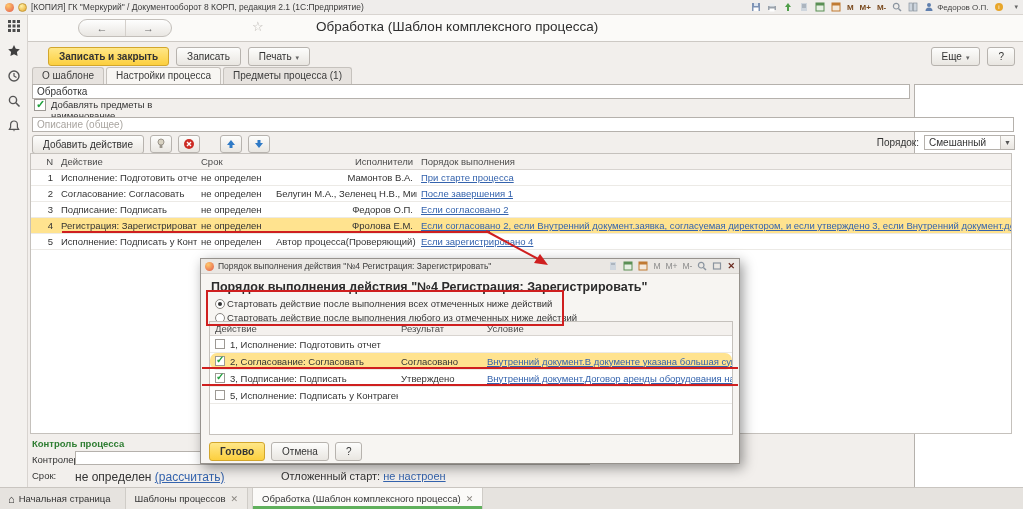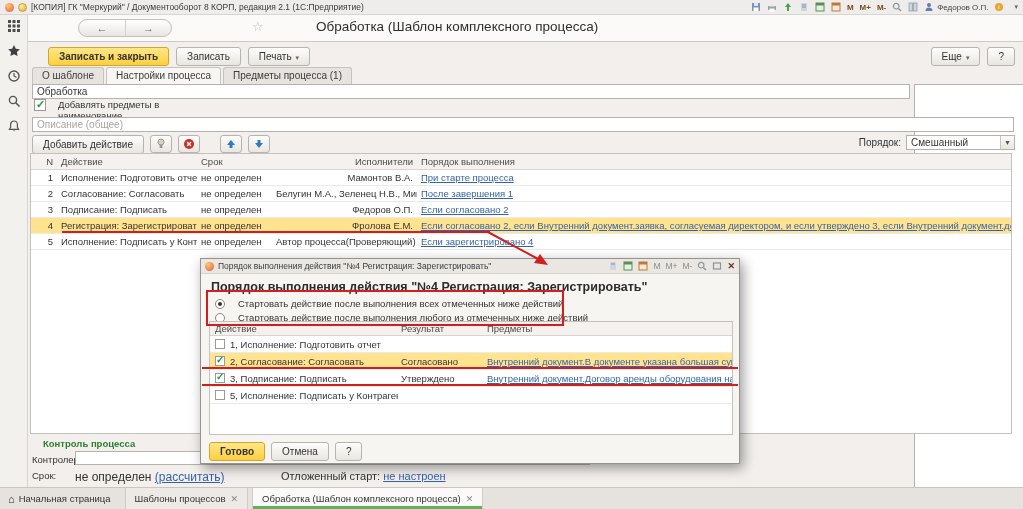--- a/index.html
+++ b/index.html
@@ -55,51 +55,51 @@
 
   .field-name{ position:absolute; left:4px; top:42px; width:878px; height:15px; }
   .field-importance{ position:absolute; left:886px; top:42px; width:100px; height:15px; }
   .tinput{ width:100%; height:100%; border:1px solid #b5b1ac; background:#fff; font-size:10px;
            padding:0 4px; font-family:inherit; color:#333; }
   .selectbox{ display:flex; width:100%; height:100%; border:1px solid #b5b1ac; background:#fff; align-items:center; }
   .selectbox .sval{ flex:1; padding:0 4px; font-size:10px; white-space:nowrap; overflow:hidden; }
   .selectbox .sbtn{ width:14px; height:100%; border-left:1px solid #c5c1bc; background:linear-gradient(#fbfaf8,#e9e6e1);
                     font-size:7px; color:#555; text-align:center; line-height:13px; cursor:pointer; }
 
-  .chkrow{ position:absolute; left:6px; top:57px; width:160px; display:flex; gap:12px; }
+  .chkrow{ position:absolute; left:6px; top:57px; width:160px; display:flex; gap:5px; }
   .chk{ width:12px; height:12px; border:1px solid #9d9994; background:#fff; position:relative; flex:none; cursor:pointer;}
   .chk.on::after{ content:"✓"; position:absolute; left:1px; top:-2px; color:#1fa03c; font-size:11px; font-weight:bold; }
   .chklabel{ font-size:9.5px; line-height:1.2; color:#333; }
 
   .field-desc{ position:absolute; left:4px; top:75px; width:982px; height:15px; }
   .tinput::placeholder{ color:#a9a5a0; }
 
   .actrow{ position:absolute; left:4px; top:93px; right:8px; height:19px; display:flex; gap:6px; align-items:flex-start; }
   .sqbtn{ width:22px; height:18px; border:1px solid #b7b3ae; border-radius:3px;
           background:linear-gradient(#fdfdfc,#e9e6e1); display:flex; align-items:center; justify-content:center; cursor:pointer;}
   .orderwrap{ margin-left:auto; display:flex; align-items:center; gap:5px; }
-  .orderwrap .selectbox{ width:109px; height:15px; }
+  .orderwrap .selectbox{ width:91px; height:15px; }
 
   
   .mtable{ position:absolute; left:2px; top:111px; width:982px; height:281px; background:#fff;
            border:1px solid #c5c1bc; font-size:9.5px; }
   .mt-head,.mt-row{ display:flex; align-items:center; height:16px; }
   .mt-head{ background:#f4f1ee; border-bottom:1px solid #d8d4d0; color:#4c4c4c; }
   .mt-row{ border-bottom:1px solid #eceae6; }
   .mt-row.hl{ background:#ffe38f; }
   .cell{ padding:0 4px; white-space:nowrap; overflow:hidden; }
   .w-n{ width:26px; text-align:right; flex:none;}
   .w-action{ width:140px; flex:none;}
   .w-term{ width:75px; flex:none;}
   .w-perf{ width:145px; flex:none;text-align:right;}
   .w-order{ flex:1; }
   a.lnk{ color:#3463ad; text-decoration:underline; cursor:pointer; white-space:nowrap; }
 
   
-  .pc-title{ position:absolute; left:15px; top:396px; color:#2e7d32; font-weight:bold; font-size:9.5px; }
+  .pc-title{ position:absolute; left:4px; top:396px; color:#2e7d32; font-weight:bold; font-size:9.5px; }
   .pc-ctrl-label{ position:absolute; left:4px; top:412px; font-size:9.5px; }
   .pc-ctrl-input{ position:absolute; left:47px; top:409px; width:515px; height:14px; }
   .pc-term-label{ position:absolute; left:4px; top:428px; font-size:9.5px; }
   .pc-term-value{ position:absolute; left:47px; top:428px; font-size:12px; }
   .pc-deferred{ position:absolute; left:253px; top:428px; font-size:11px; }
 
   
   .bottombar{ position:absolute; left:0; top:487px; width:1023px; height:22px; background:#e6e3df;
               border-top:1px solid #c9c5c0; display:flex; align-items:stretch; font-size:9.5px; }
   .home-tab{ display:flex; align-items:center; gap:4px; padding:0 10px 0 8px; color:#333; cursor:pointer; }
@@ -111,30 +111,30 @@
 
   
   .dialog{ position:absolute; left:200px; top:258px; width:540px; height:206px; background:#f7f5f2;
            border:1px solid #96928d; box-shadow:3px 4px 12px rgba(0,0,0,.4); z-index:10; }
   .dlg-titlebar{ position:absolute; left:0; top:0; right:0; height:15px; background:#eae7e3;
                  border-bottom:1px solid #d5d1cc; display:flex; align-items:center; gap:4px; padding:0 4px;
                  font-size:8.5px; color:#3a3a3a; }
   .dlg-tb-right{ margin-left:auto; display:flex; align-items:center; gap:5px; color:#8a8a8a; }
   .dlg-close{ color:#6b2b20; font-weight:bold; cursor:pointer; font-size:9px; }
   .dlg-heading{ position:absolute; left:10px; top:21px; font-size:12.5px; font-weight:bold; color:#2c2c2c; }
-  .radio-row{ position:absolute; left:14px; display:flex; gap:13px; align-items:center; font-size:9.5px; }
+  .radio-row{ position:absolute; left:14px; display:flex; gap:2px; align-items:center; font-size:9.5px; }
   .radio{ width:10px; height:10px; border-radius:50%; border:1px solid #8a8681; background:#fff; position:relative; flex:none; cursor:pointer;}
   .radio.on::after{ content:""; position:absolute; left:2px; top:2px; width:4px; height:4px; border-radius:50%; background:#333; }
 
   .dtable{ position:absolute; left:8px; top:62px; width:524px; height:114px; background:#fff;
            border:1px solid #c5c1bc; font-size:9.5px; }
   .dt-head,.dt-row{ display:flex; align-items:center; }
   .dt-head{ height:14px; background:#f4f1ee; border-bottom:1px solid #d8d4d0; color:#4c4c4c; }
   .dt-row{ height:17px; border-bottom:1px solid #eceae6; }
-  .dt-row.hl{ background:#ffe38f; }
+  .dt-row.hl{ background:#ffe38f;border-radius:7px; }
   .d-action{ width:188px; flex:none; display:flex; align-items:center; gap:5px; padding-left:5px; white-space:nowrap; overflow:hidden;}
   .d-result{ width:86px; flex:none; padding:0 3px; white-space:nowrap; overflow:hidden;}
   .d-cond{ flex:1; padding:0 3px; white-space:nowrap; overflow:hidden;}
   .dcb{ width:10px; height:10px; border:1px solid #9d9994; background:#fff; position:relative; flex:none; cursor:pointer;}
   .dcb.on::after{ content:"✓"; position:absolute; left:0px; top:-3px; color:#1fa03c; font-size:10px; font-weight:bold; }
   .dlg-btns{ position:absolute; left:8px; top:183px; width:524px; display:flex; justify-content:flex-start; gap:6px; }
 
   
   .ann{ position:absolute; z-index:20; pointer-events:none; }
   .ann-underline{ left:62px; top:231px; width:428px; border-top:2px solid #cf1f1f; }
@@ -465,21 +465,21 @@
     </div>
     <div class="radio-row" style="top:53px">
       <span class="radio"></span>
       <span>Стартовать действие после выполнения любого из отмеченных ниже действий</span>
     </div>
 
     <div class="dtable">
       <div class="dt-head">
         <span class="d-action">Действие</span>
         <span class="d-result">Результат</span>
-        <span class="d-cond">Предметы</span>
+        <span class="d-cond">Условие</span>
       </div>
       <div>
 
           <div class="dt-row">
             <span class="d-action">
               <span class="dcb"></span>
               <span>1, Исполнение: Подготовить отчет</span>
             </span>
             <span class="d-result"></span>
             <span class="d-cond"><a class="lnk"></a></span>

